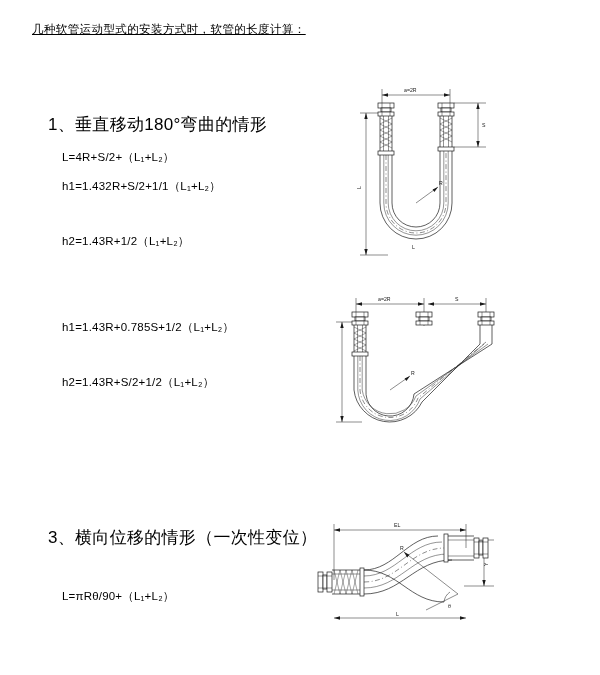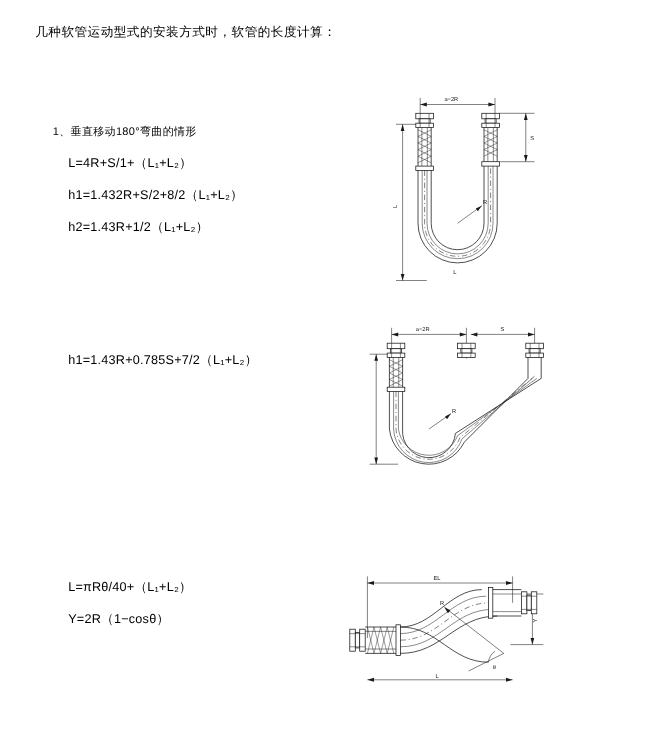--- a/index.html
+++ b/index.html
@@ -21,45 +21,46 @@
     height: 675px;
   }
   .heading {
     position: absolute;
     left: 32px;
     top: 22px;
     font-size: 11.5px;
     letter-spacing: 0.4px;
     color: #000;
     white-space: nowrap;
+    text-decoration: underline;
   }
   .section {
     position: absolute;
     left: 0;
     width: 600px;
   }
   .sec-text {
     position: absolute;
     left: 48px;
     top: 0;
     width: 280px;
   }
   .sec-title {
-    font-size: 10px;
+    font-size: 17px;
     letter-spacing: 0.3px;
     margin: 0 0 14px 0;
     white-space: nowrap;
   }
   .formula {
     font-size: 11.5px;
     letter-spacing: 0.2px;
     margin: 0 0 14px 14px;
     white-space: nowrap;
   }
-  .formula:last-child { margin-bottom: 0; }
+  .formula:last-child { margin-bottom: 0; margin-top: 40px; }
   .fig {
     position: absolute;
     top: 0;
   }
   svg { display: block; }
   .ln { stroke: #1a1a1a; stroke-width: 0.7; fill: none; }
   .lnthin { stroke: #2b2b2b; stroke-width: 0.5; fill: none; }
   .dim { stroke: #1a1a1a; stroke-width: 0.5; fill: none; }
   .dash { stroke: #1a1a1a; stroke-width: 0.5; fill: none; stroke-dasharray: 5 2.5 1 2.5; }
   .flange { fill: #ffffff; stroke: #1a1a1a; stroke-width: 0.7; }
@@ -74,22 +75,22 @@
 </head>
 <body>
 
 <div class="page">
 
   <div class="heading">几种软管运动型式的安装方式时，软管的长度计算：</div>
 
   <div class="section" style="top:113px;">
     <div class="sec-text">
       <p class="sec-title">1、垂直移动180°弯曲的情形</p>
-      <p class="formula">L=4R+S/1+（L₁+L₂）</p>
-      <p class="formula">h1=1.432R+S/2+8/2（L₁+L₂）</p>
+      <p class="formula">L=4R+S/2+（L₁+L₂）</p>
+      <p class="formula">h1=1.432R+S/2+1/1（L₁+L₂）</p>
       <p class="formula">h2=1.43R+1/2（L₁+L₂）</p>
     </div>
 
     <div class="fig" style="left:326px; top:-40px;">
       <svg width="240" height="210" viewBox="0 0 240 210">
 
         <g>
           <line class="dim" x1="56" y1="22" x2="124" y2="22"></line>
           <path class="solid" d="M56 22 L62 20.2 L62 23.8 Z"></path>
           <path class="solid" d="M124 22 L118 20.2 L118 23.8 Z"></path>
@@ -185,21 +186,22 @@
 
         <g>
           <text class="dtxt" x="86" y="176">L</text>
         </g>
       </svg>
     </div>
   </div>
 
   <div class="section" style="top:320px;">
     <div class="sec-text">
-      <p class="formula">h1=1.43R+0.785S+7/2（L₁+L₂）</p>
+      <p class="formula">h1=1.43R+0.785S+1/2（L₁+L₂）</p>
+      <p class="formula">h2=1.43R+S/2+1/2（L₁+L₂）</p>
     </div>
 
     <div class="fig" style="left:310px; top:-38px;">
       <svg width="250" height="180" viewBox="0 0 250 180">
 
         <g>
           <line class="dim" x1="46" y1="22" x2="114" y2="22"></line>
           <path class="solid" d="M46 22 L52 20.2 L52 23.8 Z"></path>
           <path class="solid" d="M114 22 L108 20.2 L108 23.8 Z"></path>
           <line class="dim" x1="46" y1="16" x2="46" y2="36"></line>
@@ -278,22 +280,22 @@
           <line class="dim" x1="80" y1="108" x2="100" y2="94"></line>
           <path class="solid" d="M100 94 L94.6 96.6 L96.4 99.1 Z"></path>
           <text class="dtxt" x="101" y="93">R</text>
         </g>
       </svg>
     </div>
   </div>
 
   <div class="section" style="top:526px;">
     <div class="sec-text">
-      <p class="formula">L=πRθ/40+（L₁+L₂）</p>
-      <p class="formula">Y=2R（1−cosθ）</p>
+      <p class="sec-title">3、横向位移的情形（一次性变位）</p>
+      <p class="formula">L=πRθ/90+（L₁+L₂）</p>
     </div>
 
     <div class="fig" style="left:298px; top:-20px;">
       <svg width="260" height="140" viewBox="0 0 260 140">
 
         <g>
           <line class="dim" x1="36" y1="24" x2="168" y2="24"></line>
           <path class="solid" d="M36 24 L42 22.2 L42 25.8 Z"></path>
           <path class="solid" d="M168 24 L162 22.2 L162 25.8 Z"></path>
           <line class="dim" x1="36" y1="18" x2="36" y2="74"></line>

